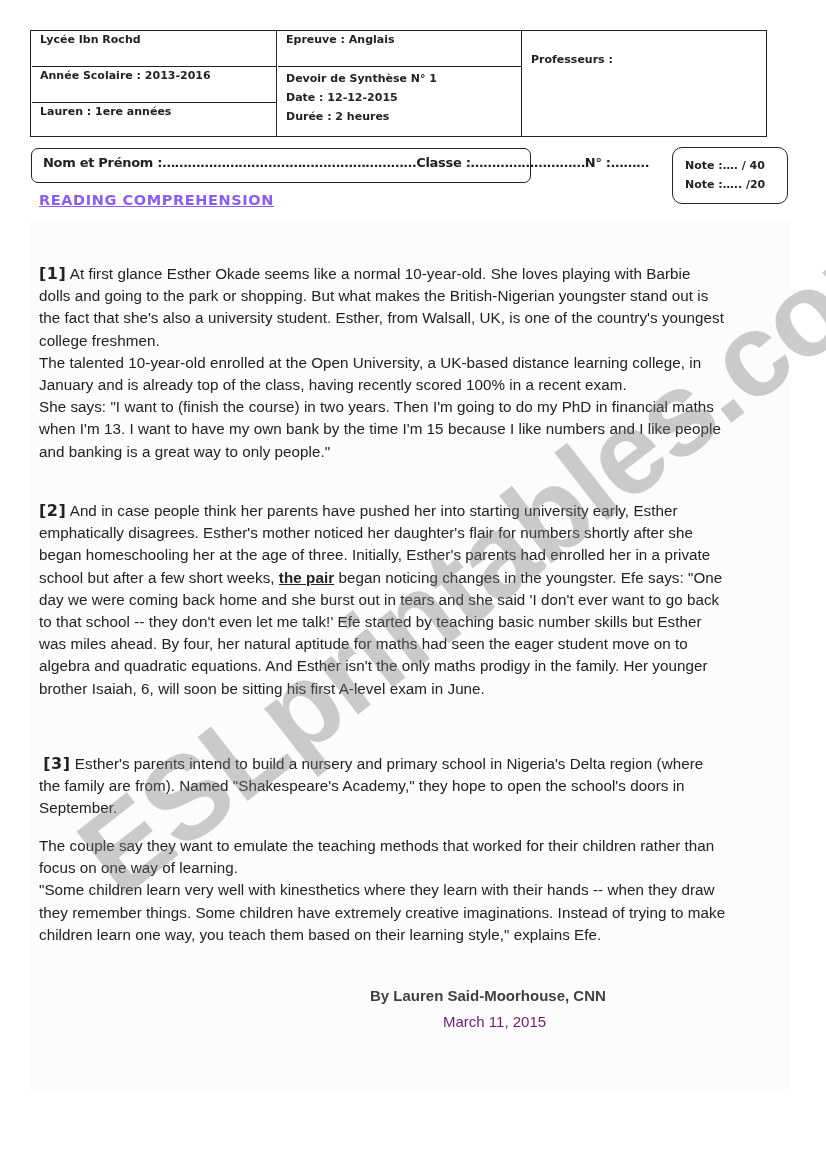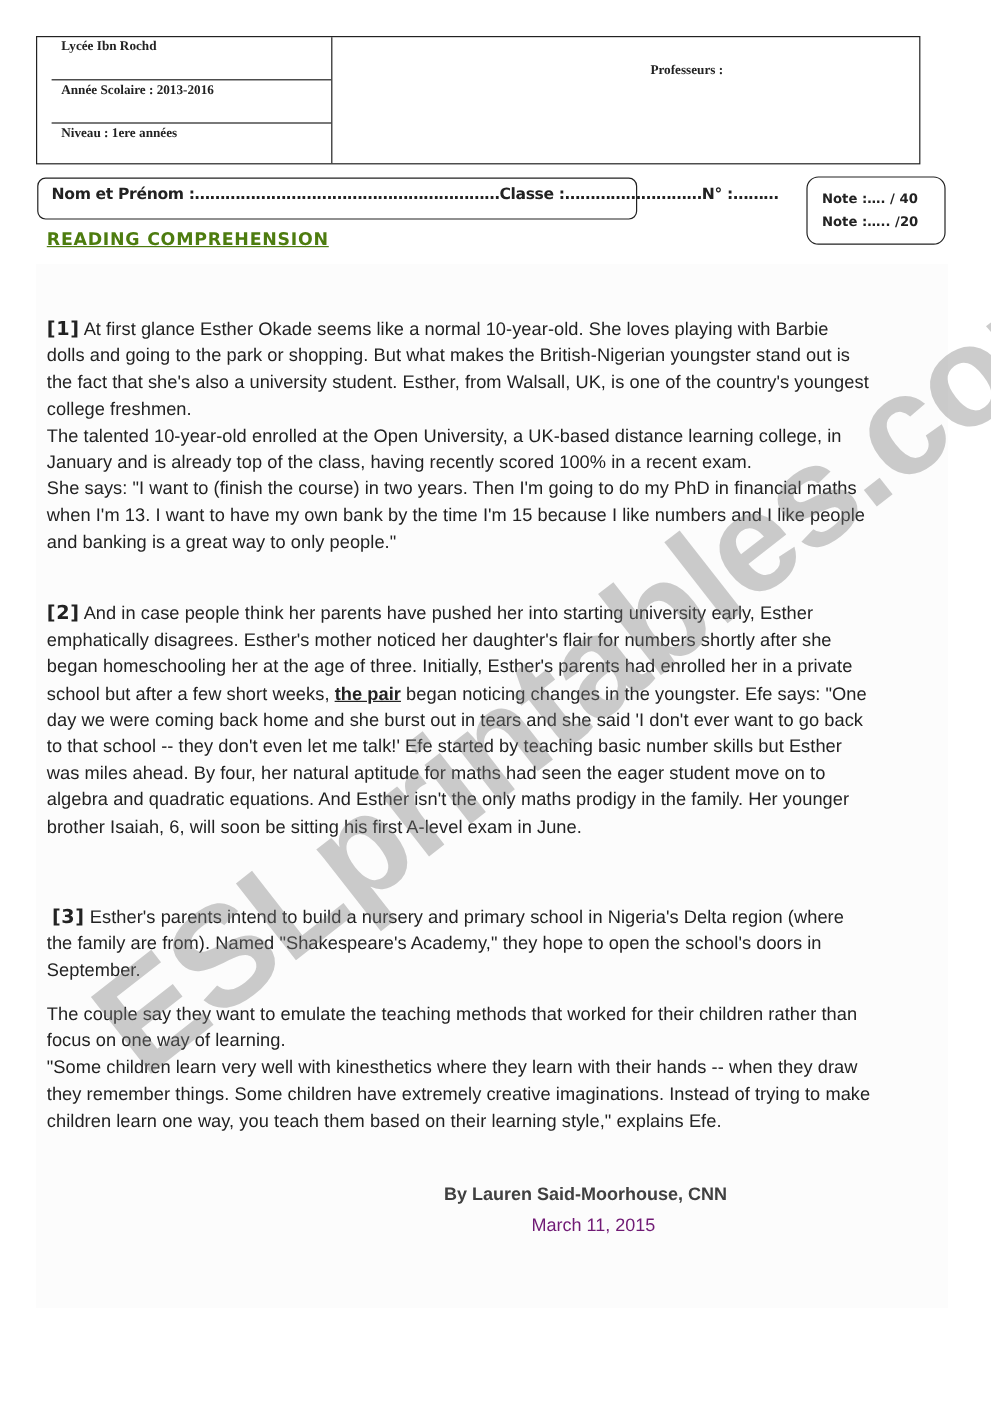--- a/index.html
+++ b/index.html
@@ -12,21 +12,21 @@
     
     .hdr-table {
       position: absolute; left: 30px; top: 30px; width: 737px; height: 107px;
       border: 1.5px solid #222; box-sizing: border-box;
       font-family: "DejaVu Sans", sans-serif; font-size: 11px; font-weight: bold; color: #222;
     }
     .hdr-col { position: absolute; top: 0; bottom: 0; box-sizing: border-box; }
     .col1 { left: 0; width: 246px; border-right: 1.5px solid #222; }
     .col2 { left: 246px; width: 245px; border-right: 1.5px solid #222; }
     .col3 { left: 491px; right: 0; margin-top: 20px; }
-    .cell { position: absolute; left: 12px; right: 0; box-sizing: border-box; padding: 2px 8px; font-family: Liberation Serif, serif; }
+    .cell { position: absolute; left: 1px; right: 0; box-sizing: border-box; padding: 2px 8px; }
     .c1a { top: 0; height: 36px; border-bottom: 1.5px solid #222; }
     .c1b { top: 36px; height: 36px; border-bottom: 1.5px solid #222; }
     .c1c { top: 72px; bottom: 0; }
     .c2a { top: 0; height: 36px; border-bottom: 1.5px solid #222; }
     .c2b { top: 36px; bottom: 0; line-height: 19px; }
     .c3a { top: 0; bottom: 0; }
 
     
     .name-box {
       position: absolute; left: 31px; top: 148px; width: 500px; height: 35px;
@@ -36,21 +36,21 @@
     }
     .note-box {
       position: absolute; left: 672px; top: 147px; width: 116px; height: 57px;
       border: 1.2px solid #222; border-radius: 10px; box-sizing: border-box;
       font-family: "DejaVu Sans", sans-serif; font-size: 11px; font-weight: bold; color: #222;
       padding: 8px 0 0 12px; line-height: 19px;
     }
 
     .section-title {
       position: absolute; left: 39px; top: 192px;
-      font-family: "DejaVu Sans", sans-serif; font-size: 14.5px; font-weight: bold; color: #4d7c0f;
+      font-family: "DejaVu Sans", sans-serif; font-size: 14.5px; font-weight: bold; color: #8b5cf6;
       text-decoration: underline; letter-spacing: 0.6px;
     }
 
     
     .shade {
       position: absolute; left: 30px; top: 220px; width: 760px; height: 870px;
       background: #fcfcfc;
     }
 
     .para {
@@ -87,21 +87,29 @@
   </style>
 </head>
 <body>
 
 <div class="page">
 
   <div class="hdr-table">
     <div class="hdr-col col1">
       <div class="cell c1a">Lycée Ibn Rochd</div>
       <div class="cell c1b">Année Scolaire : 2013-2016</div>
-      <div class="cell c1c">Niveau : 1ere années</div>
+      <div class="cell c1c">Lauren : 1ere années</div>
+    </div>
+    <div class="hdr-col col2">
+      <div class="cell c2a">Epreuve : Anglais</div>
+      <div class="cell c2b">
+        <div>Devoir de Synthèse N° 1</div>
+        <div>Date : 12-12-2015</div>
+        <div>Durée : 2 heures</div>
+      </div>
     </div>
     <div class="hdr-col col3">
       <div class="cell c3a">Professeurs :</div>
     </div>
   </div>
 
   <div class="name-box">Nom et Prénom :……………………………………………………Classe :………………………N° :………</div>
 
   <div class="note-box">
     <div>Note :…. / 40</div>

